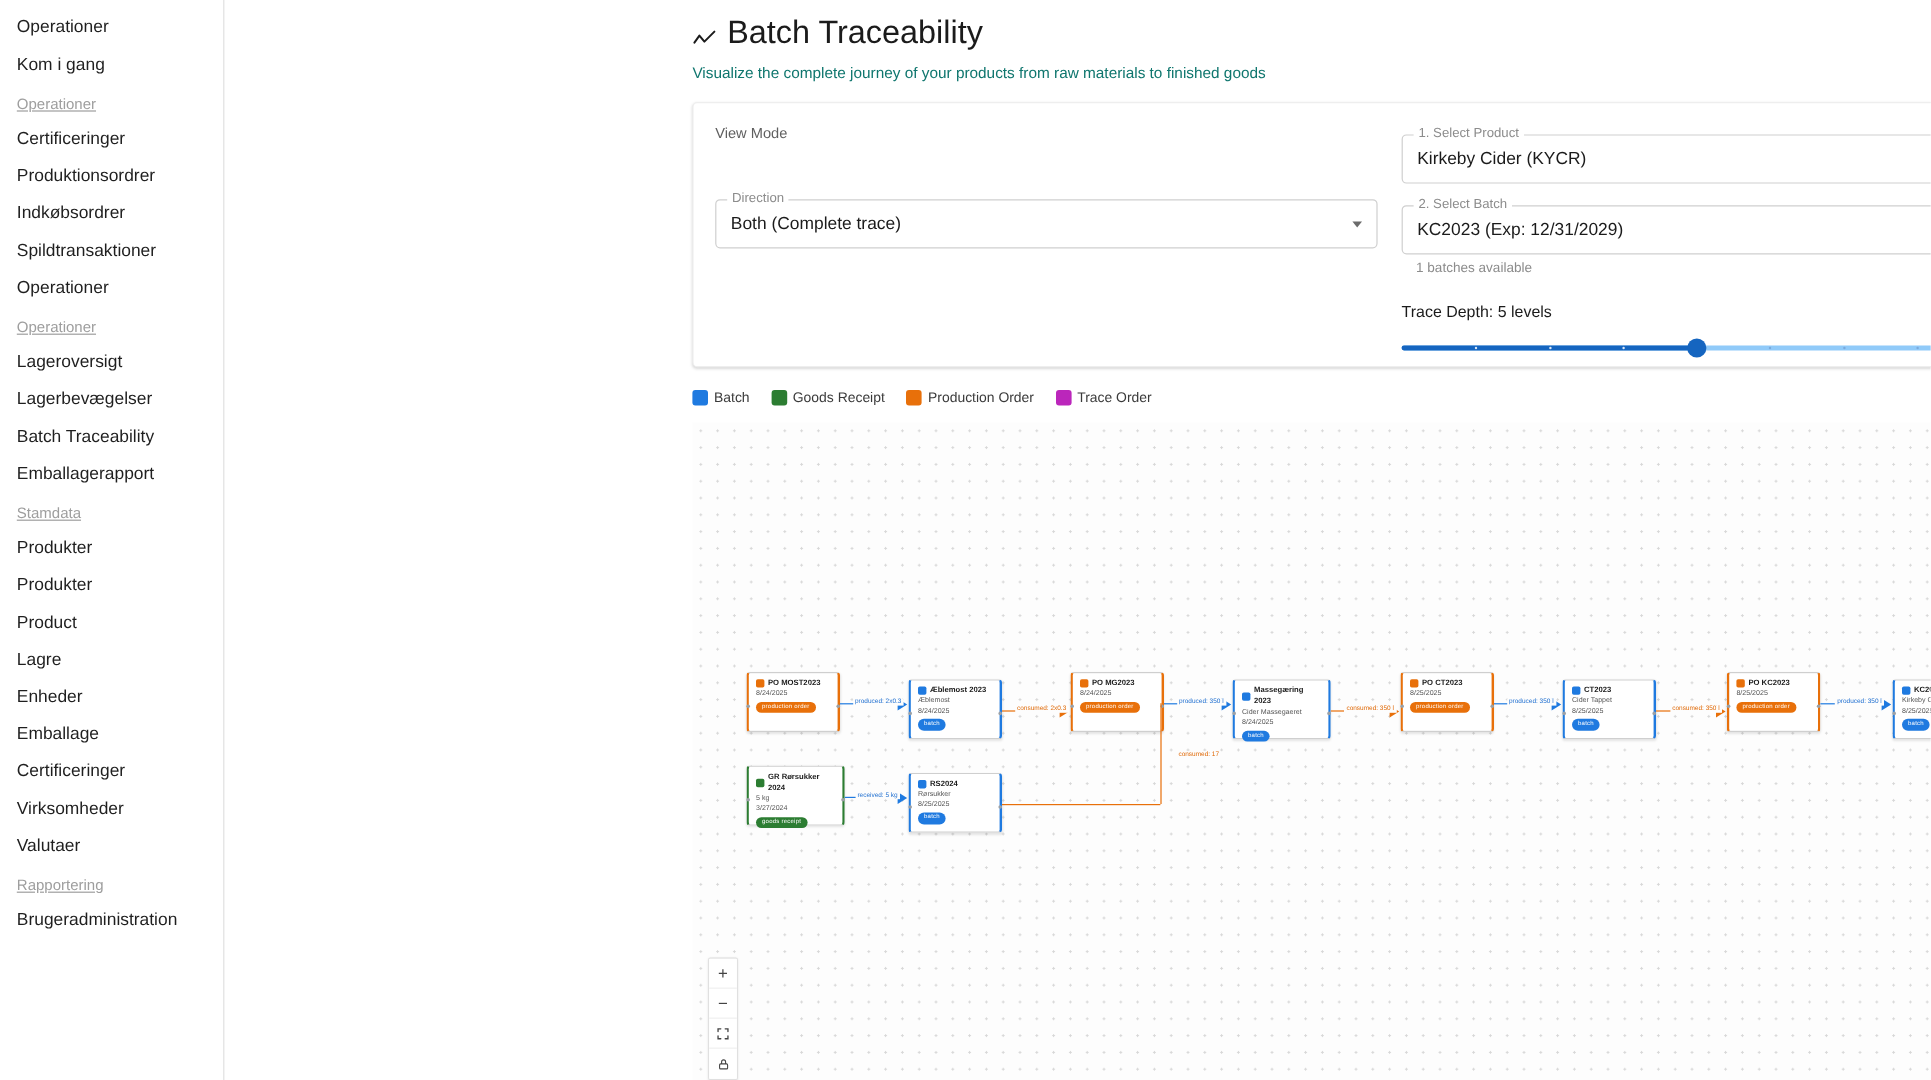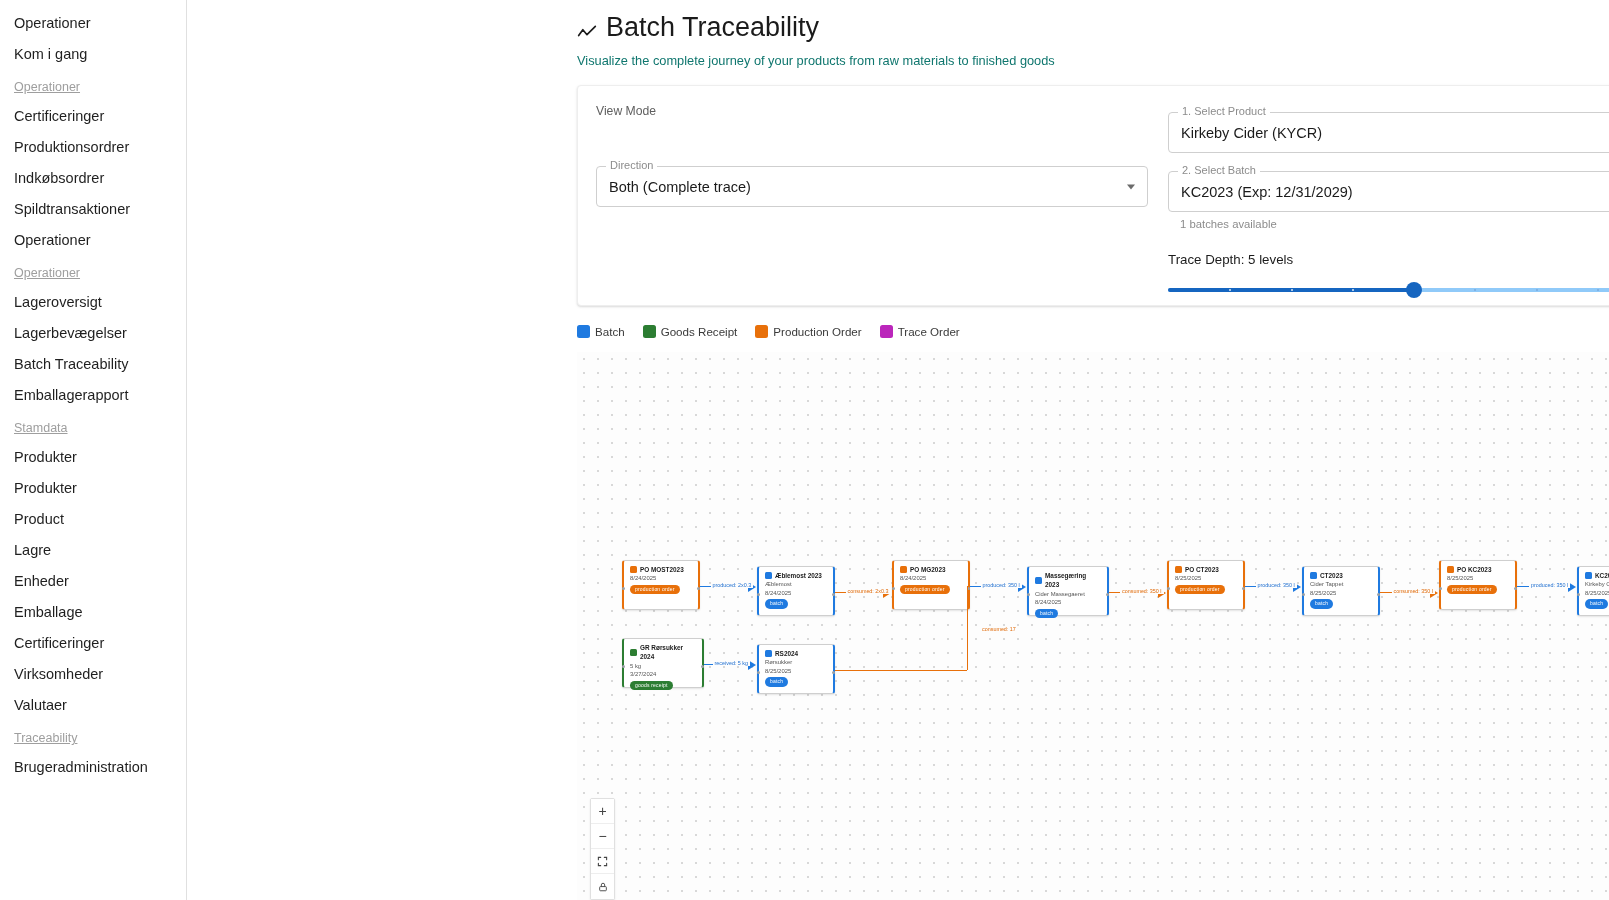--- a/index.html
+++ b/index.html
@@ -220,21 +220,21 @@
       <div class="nav-section">Stamdata</div>
       <div class="nav-item">Produkter</div>
       <div class="nav-item">Produkter</div>
       <div class="nav-item">Product</div>
       <div class="nav-item">Lagre</div>
       <div class="nav-item">Enheder</div>
       <div class="nav-item">Emballage</div>
       <div class="nav-item">Certificeringer</div>
       <div class="nav-item">Virksomheder</div>
       <div class="nav-item">Valutaer</div>
-      <div class="nav-section">Traceability</div>
+      <div class="nav-section">Rapportering</div>
       <div class="nav-item">Brugeradministration</div>
     </nav>
 
   <div class="main">
 
     <div class="page-head">
       <h1 class="page-title">
         <span class="trend-icon">
           <svg width="20" height="20" viewBox="0 0 24 24" fill="none" stroke="#1b1b1b" stroke-width="2" stroke-linecap="round" stroke-linejoin="round">
             <path d="M2 15 L7 8 L12 14 L22 4"></path>

